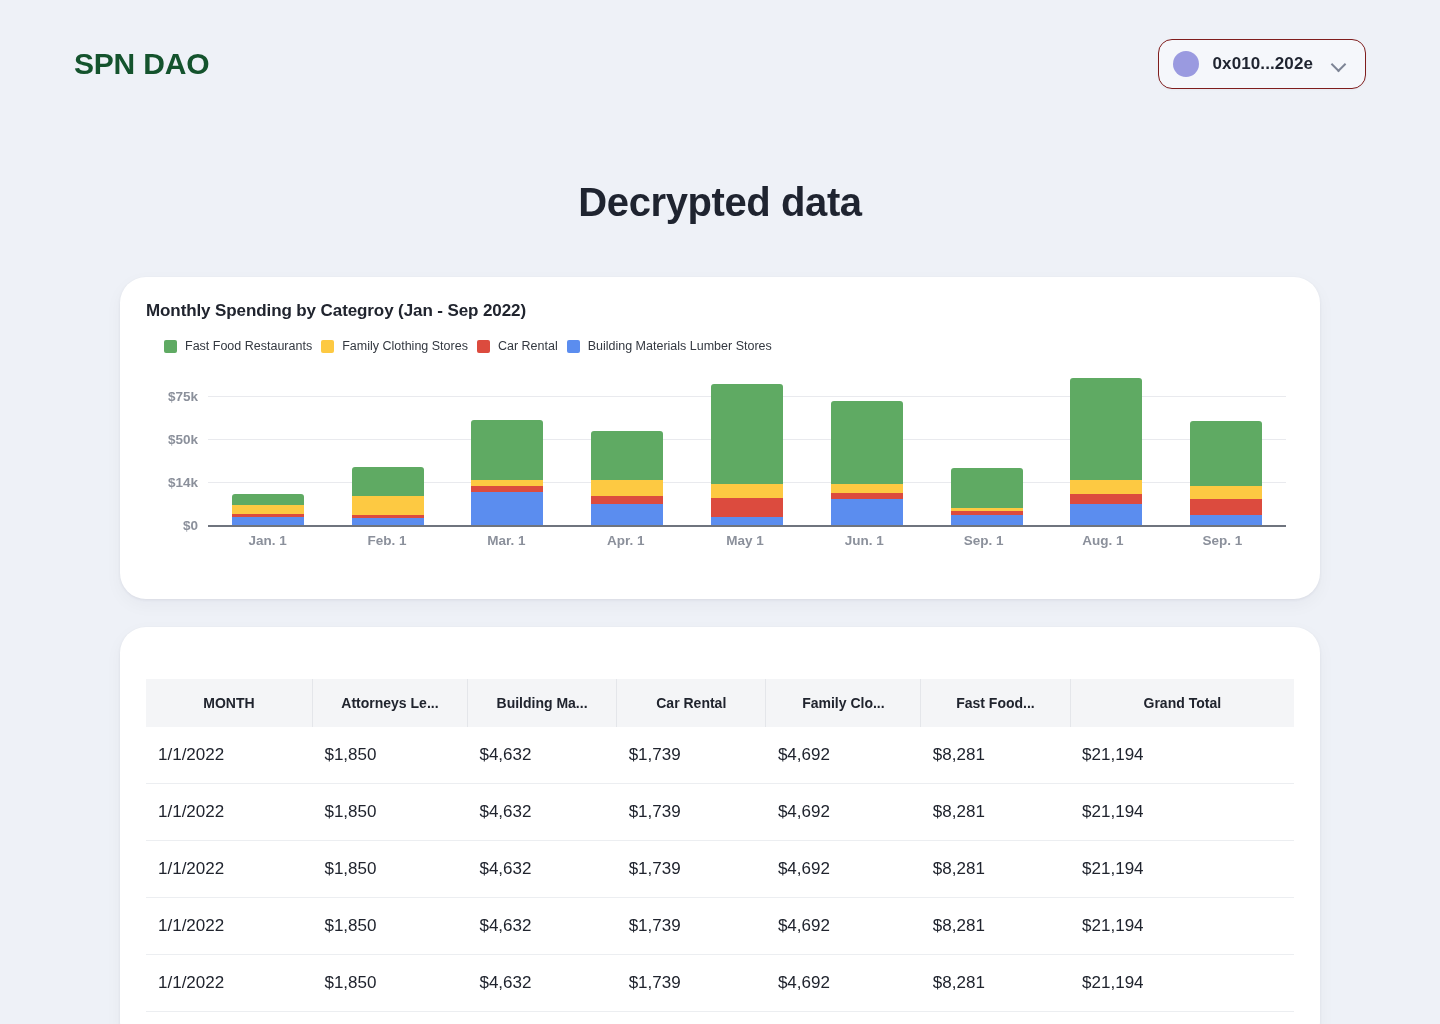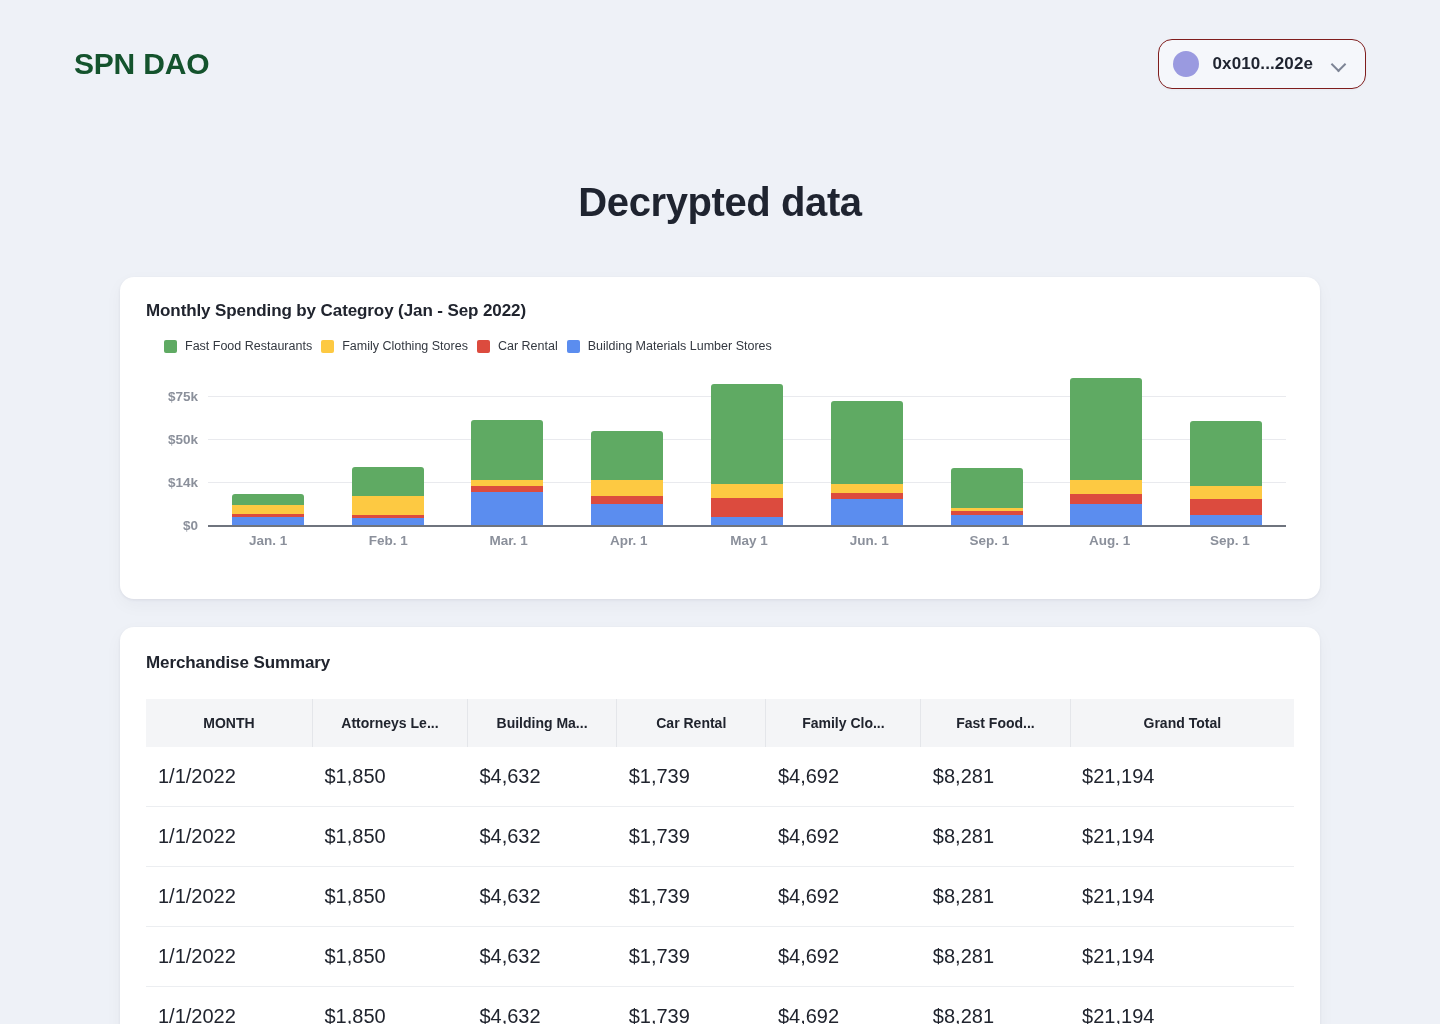--- a/index.html
+++ b/index.html
@@ -71,21 +71,21 @@
     font-size: 40px;
     font-weight: 700;
     color: #1f2430;
     margin-top: 52px;
     letter-spacing: -0.4px;
   }
 
   
   .card {
     background: #ffffff;
-    border-radius: 14px;
+    border-radius: 26px;
     box-shadow: 0 1px 3px rgba(25,30,60,0.07), 0 6px 18px rgba(25,30,60,0.04);
     margin: 11px 120px;
   }
   .chart-card {
     margin-top: 52px;
     padding: 24px 26px 18px 26px;
     height: 322px;
   }
   .card-title {
     font-size: 17px;
@@ -163,21 +163,21 @@
     width: 72px;
     display: flex;
     flex-direction: column;
     justify-content: flex-end;
     border-radius: 3px 3px 0 0;
     overflow: hidden;
   }
   .seg { width: 100%; }
   .x-labels {
     position: absolute;
-    left: 62px; right: 4px;
+    left: 62px; right: 12px;
     top: 158px;
     display: flex;
   }
   .x-label {
     flex: 1 1 0;
     text-align: center;
     font-size: 13.5px;
     font-weight: 600;
     color: #8b909b;
   }
@@ -202,21 +202,21 @@
     font-weight: 700;
     color: #20242e;
     padding: 16px 12px;
     border-right: 1px solid #e4e6ea;
     white-space: nowrap;
     overflow: hidden;
     text-overflow: ellipsis;
   }
   thead th:last-child { border-right: none; }
   tbody td {
-    font-size: 20px;
+    font-size: 17px;
     color: #20242e;
     padding: 18px 12px;
     border-bottom: 1px solid #eceef1;
     white-space: nowrap;
   }
   tbody tr:last-child td { border-bottom: 1px solid #eceef1; }
 </style>
 </head>
 <body>
 
@@ -348,21 +348,20 @@
         <div class="x-label">May 1</div>
         <div class="x-label">Jun. 1</div>
         <div class="x-label">Sep. 1</div>
         <div class="x-label">Aug. 1</div>
         <div class="x-label">Sep. 1</div>
       </div>
   </div>
 </div>
 
 <div class="card table-card">
-  <div class="card-title">Merchandise Summary</div>
   <table>
     <thead>
       <tr id="thead-row">
           <th style="width: 14.5%;">MONTH</th>
           <th style="width: 13.5%;">Attorneys Le...</th>
           <th style="width: 13%;">Building Ma...</th>
           <th style="width: 13%;">Car Rental</th>
           <th style="width: 13.5%;">Family Clo...</th>
           <th style="width: 13%;">Fast Food...</th>
           <th style="width: 19.5%;">Grand Total</th>

